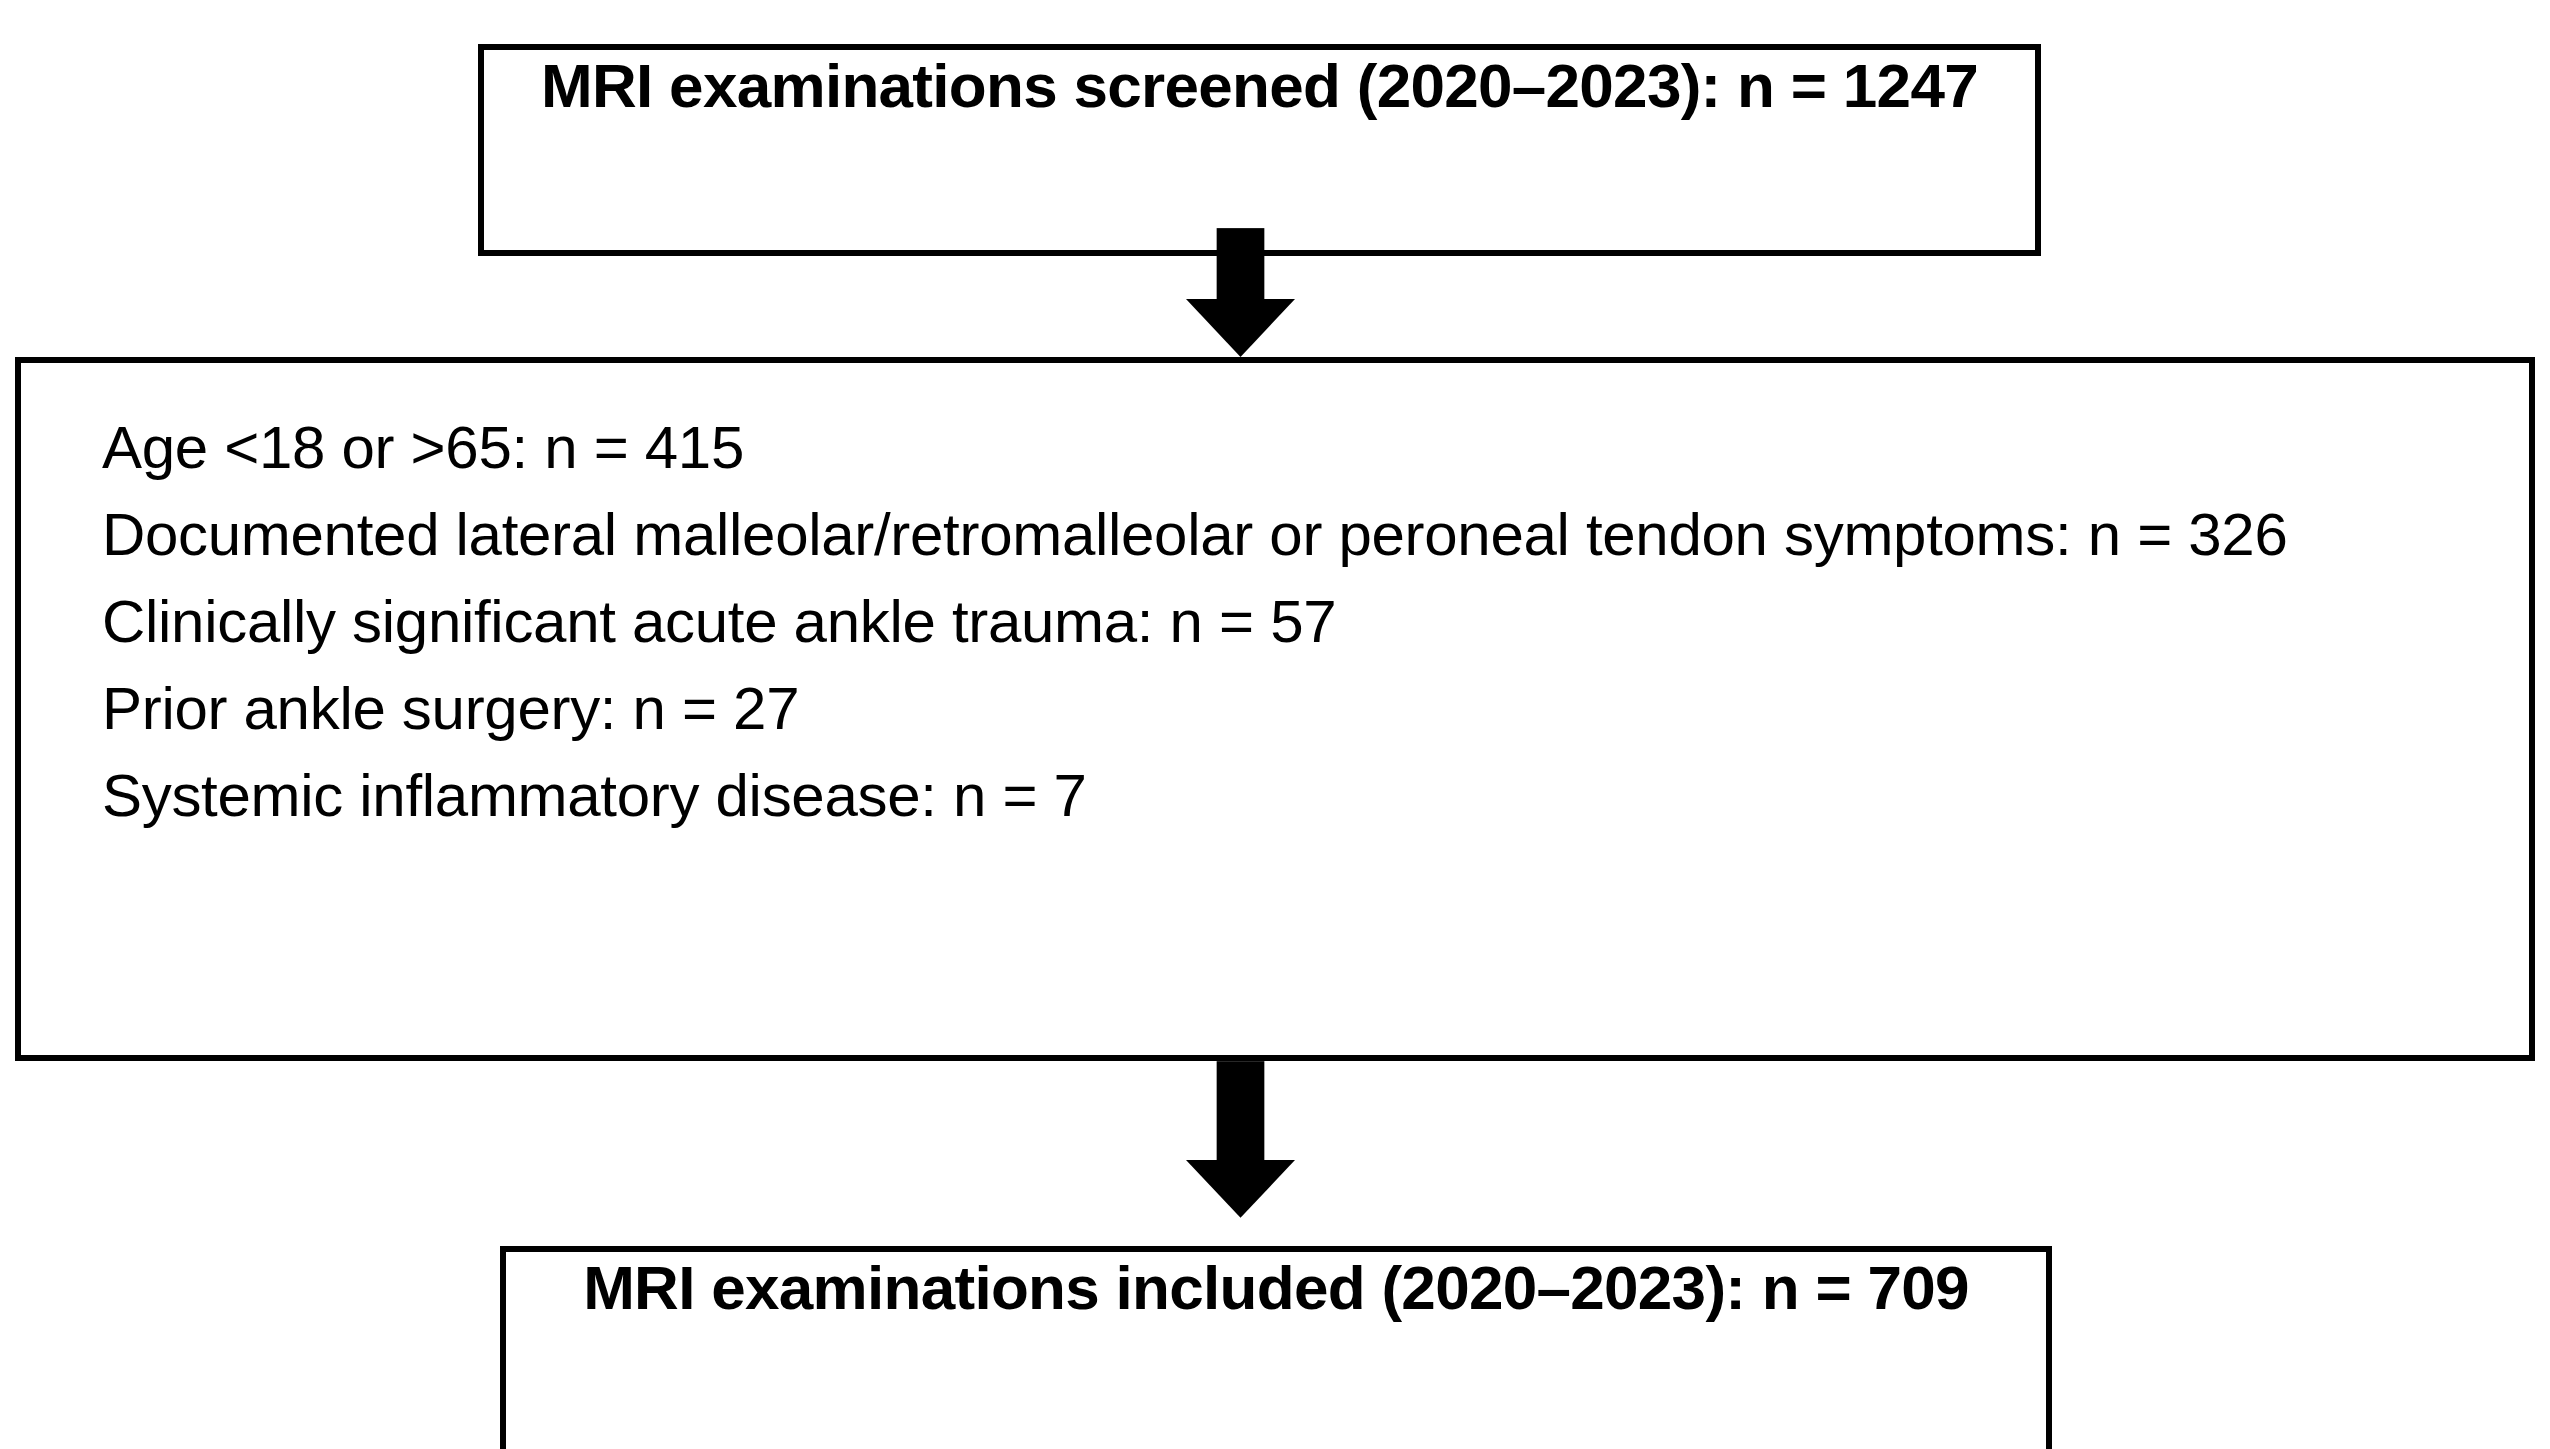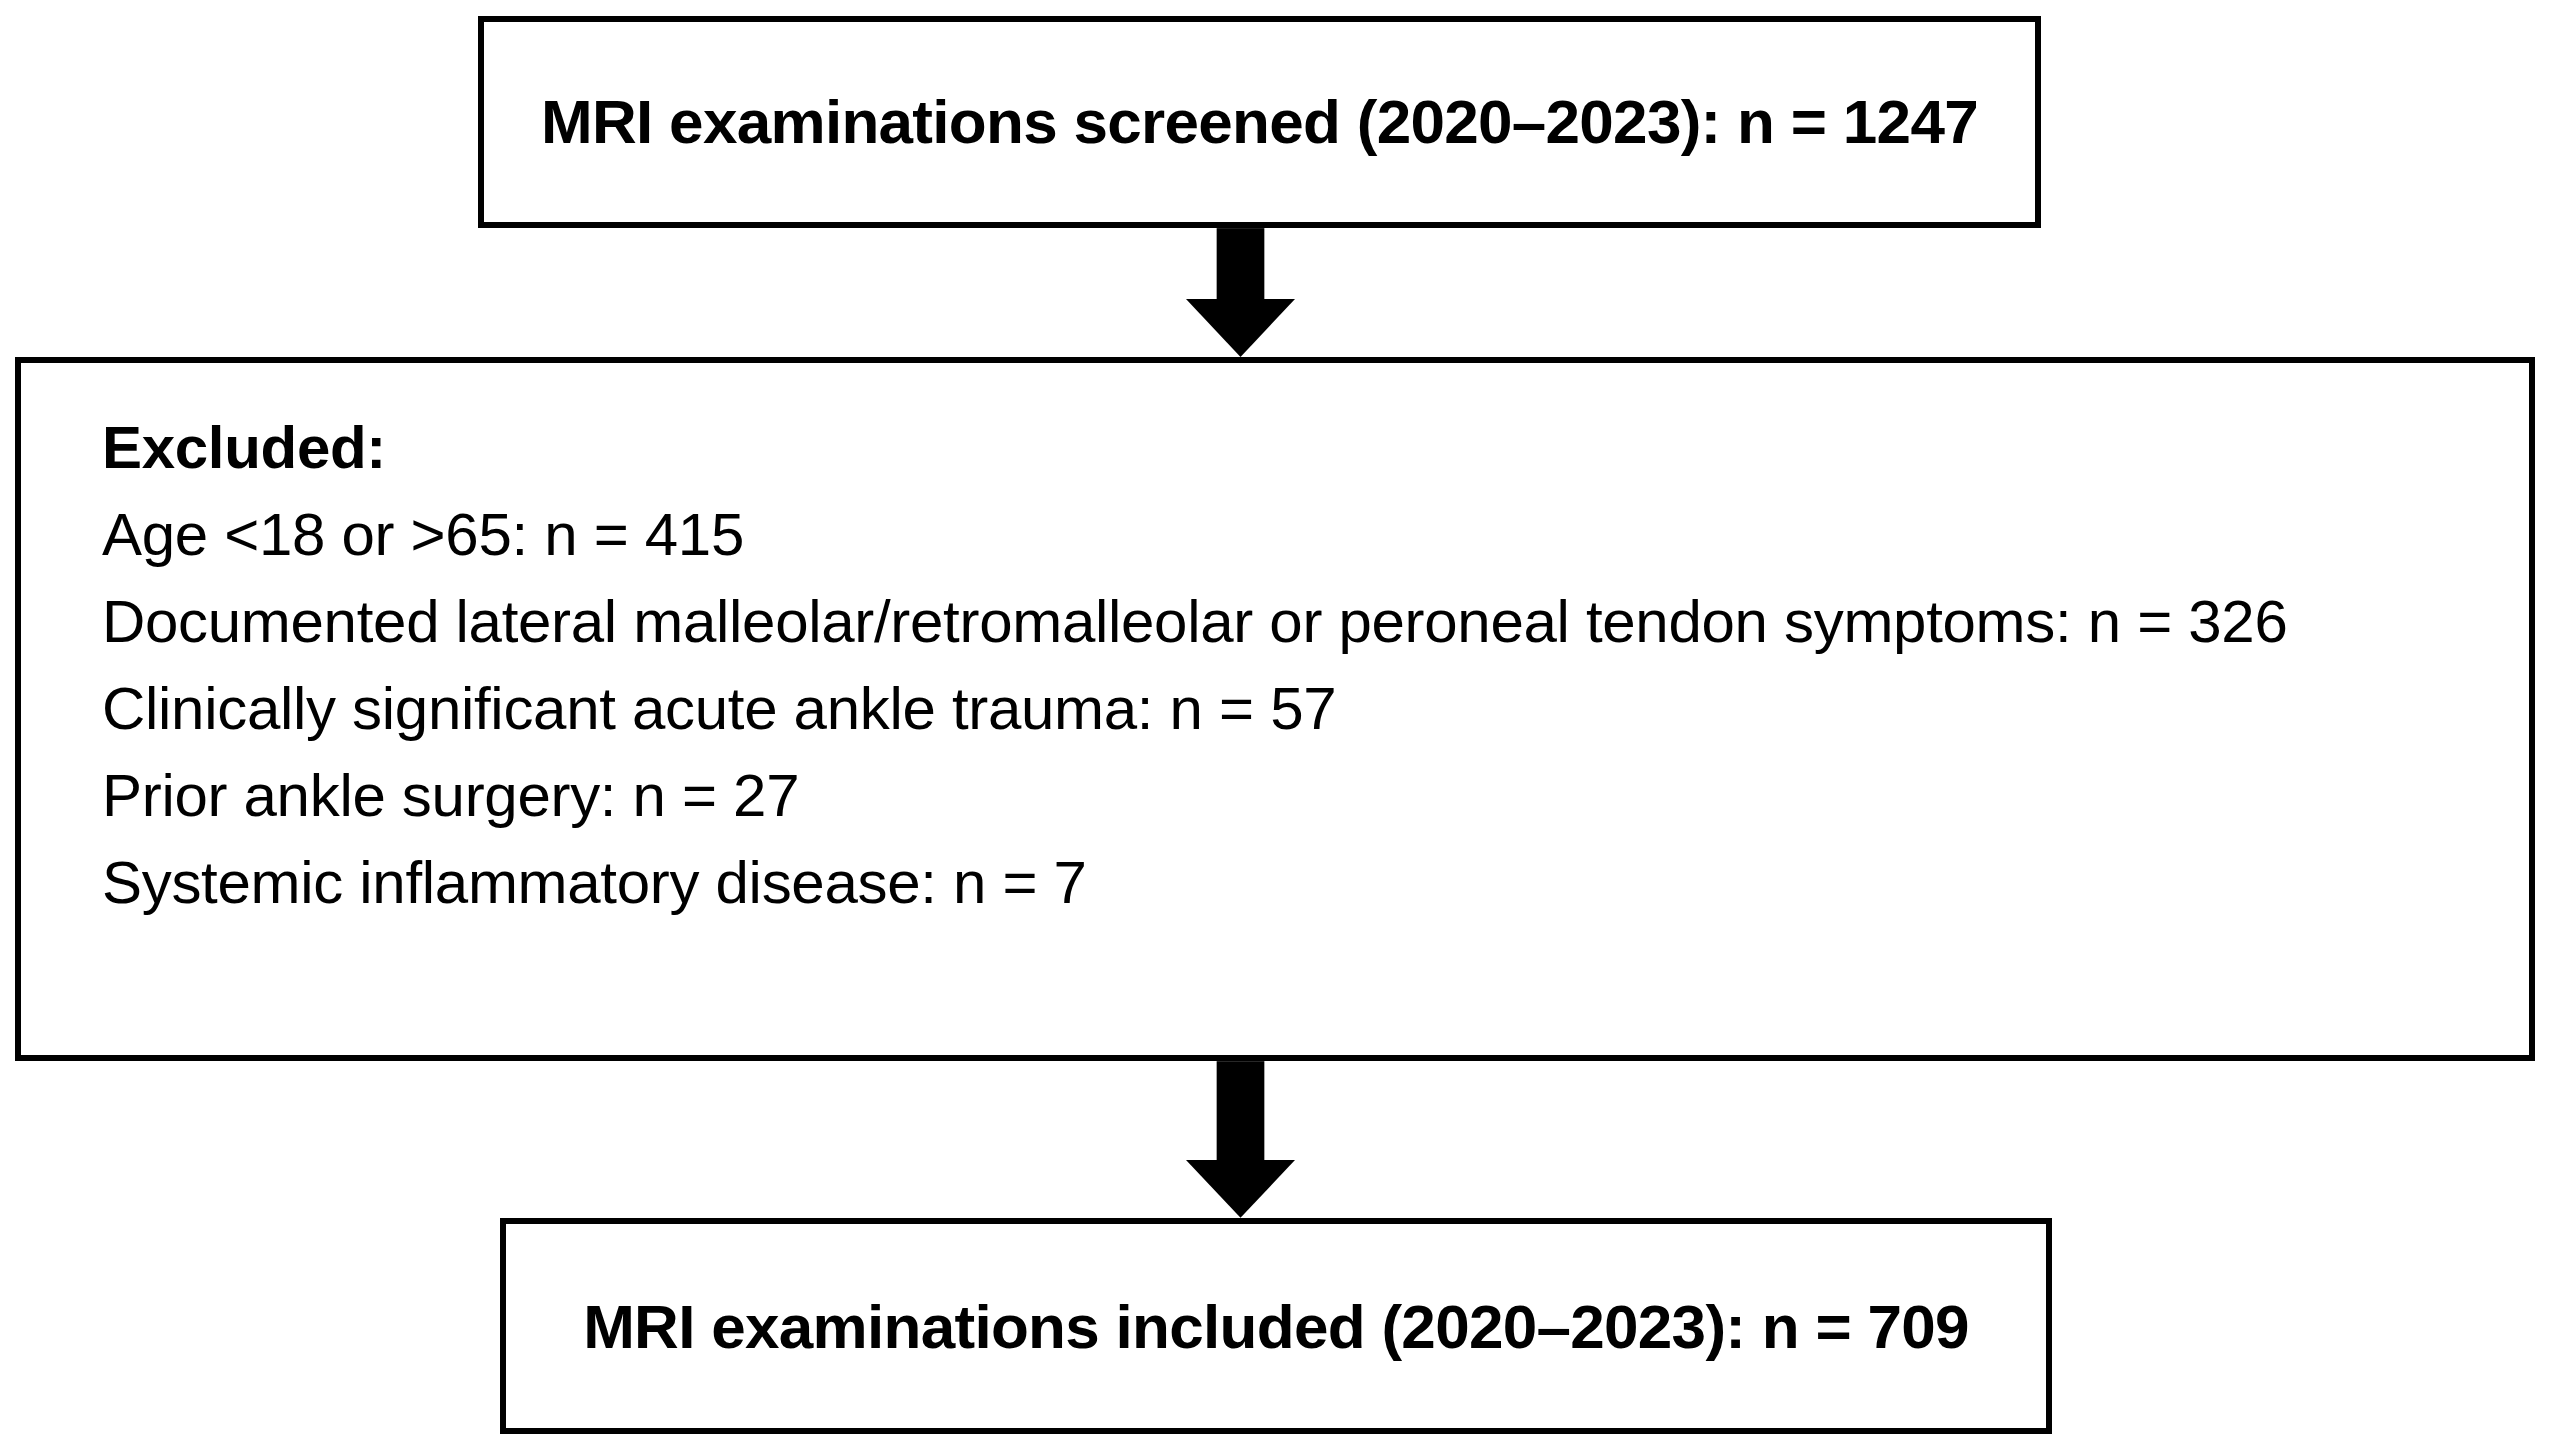--- a/index.html
+++ b/index.html
@@ -22,22 +22,22 @@
     background: #ffffff;
   }
   .box-title {
     font-size: 62px;
     font-weight: bold;
     white-space: nowrap;
     letter-spacing: -0.7px;
   }
   .center-box {
     display: flex;
-    align-items: center;
     justify-content: center;
+    margin-top: 28px;
   }
   #screened-box {
     left: 478px;
     top: 15.7px;
     width: 1563px;
     height: 212px;
   }
   #excluded-box {
     left: 15px;
     top: 357px;
@@ -79,21 +79,20 @@
 <div class="box center-box" id="screened-box">
   <span class="box-title">MRI examinations screened (2020–2023): n = 1247</span>
 </div>
 
 <svg class="arrow" id="down-arrow-top" width="109" height="129" viewBox="0 0 160 189">
   <rect x="45" y="0" width="70" height="108" fill="#000000"></rect>
   <polygon points="0,104 160,104 80,189" fill="#000000"></polygon>
 </svg>
 
 <div class="box" id="excluded-box">
-  <div class="line bold">Excluded:</div>
   <div id="excluded-items">
       <div class="line">Age &lt;18 or &gt;65: n = 415</div>
       <div class="line">Documented lateral malleolar/retromalleolar or peroneal tendon symptoms: n = 326</div>
       <div class="line">Clinically significant acute ankle trauma: n = 57</div>
       <div class="line">Prior ankle surgery: n = 27</div>
       <div class="line">Systemic inflammatory disease: n = 7</div>
     </div>
 </div>
 
 <svg class="arrow" id="down-arrow-bottom" width="109" height="157" viewBox="0 0 160 230">

